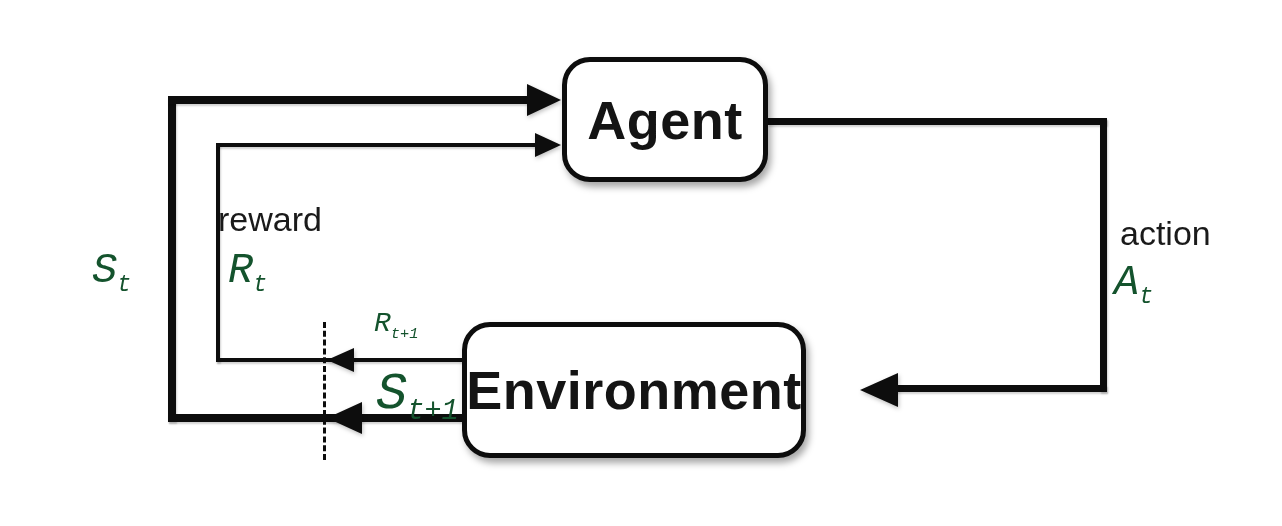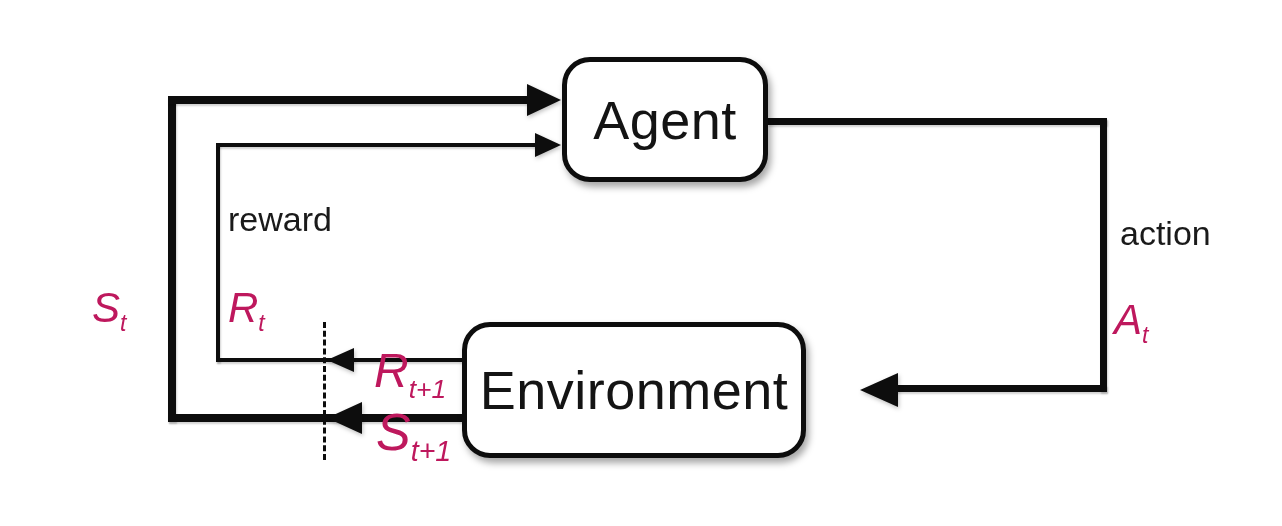--- a/index.html
+++ b/index.html
@@ -19,20 +19,21 @@
   .node {
     position: absolute;
     box-sizing: border-box;
     background: #ffffff;
     border: 5px solid #0d0d0d;
     border-radius: 28px;
     display: flex;
     align-items: center;
     justify-content: center;
     box-shadow: 3px 5px 7px rgba(0,0,0,0.35);
+    font-weight: bold;
   }
   .node span {
     font-size: 54px;
     color: #141414;
     letter-spacing: 0.5px;
   }
   .node.agent { left: 562px; top: 57px; width: 206px; height: 125px; }
   .node.env   { left: 462px; top: 322px; width: 344px; height: 136px; }
 
   
@@ -97,39 +98,38 @@
   }
 
   
   .word {
     position: absolute;
     font-size: 34px;
     color: #1a1a1a;
   }
   .math {
     position: absolute;
-    font-family: Liberation Sans, sans-serif;
+    font-family: Liberation Mono, monospace;
     font-style: italic;
     font-size: 42px;
-    color: #be185d;
+    color: #14532d;
     line-height: 1;
-    margin-top: 37px;
   }
   .math sub {
     font-size: 0.55em;
     font-style: italic;
     line-height: 1;
   }
   .lbl-state  { left: 58px;   top: 200px; width: 104px; text-align: center; }
   .sym-state  { left: 92px;   top: 250px; }
-  .lbl-reward { left: 228px;  top: 200px; }
+  .lbl-reward { left: 218px;  top: 200px; }
   .sym-reward { left: 228px;  top: 250px; text-align: center; }
   .lbl-action { left: 1120px; top: 214px; text-align: center; }
   .sym-action { left: 1114px; top: 262px; }
-  .sym-r-next { left: 374px;  top: 310px; font-size: 48px; }
+  .sym-r-next { left: 374px;  top: 310px; font-size: 28px; }
   .sym-s-next { left: 376px;  top: 369px; font-size: 52px; }
 </style>
 </head>
 <body>
 
 <div class="canvas">
 
   <div class="line state-v"></div>
   <div class="line state-h"></div>
   <div class="line reward-v"></div>

